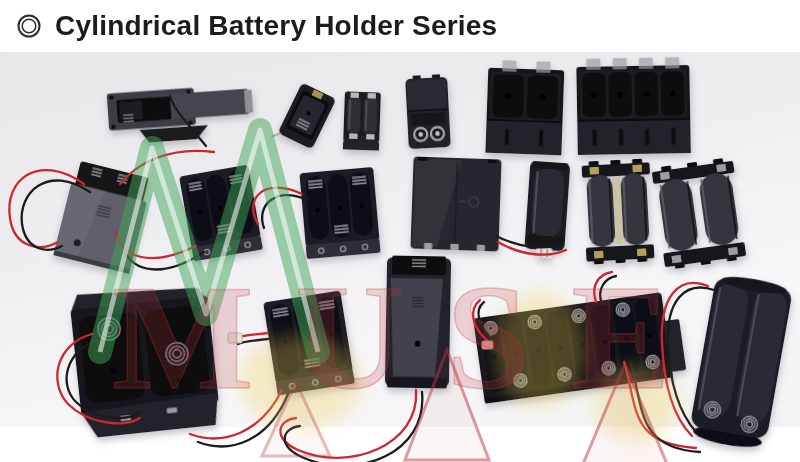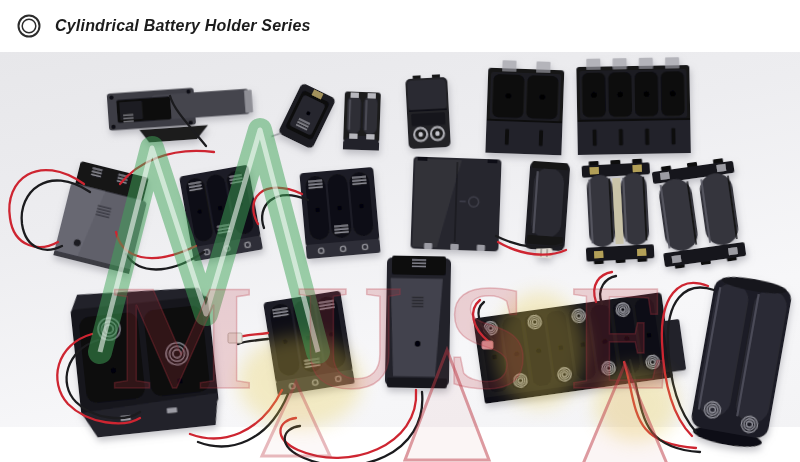--- a/index.html
+++ b/index.html
@@ -1,19 +1,19 @@
 <!DOCTYPE html>
 <html><head>
 <meta charset="utf-8">
 <style>
   html,body{margin:0;padding:0;}
   body{width:800px;height:462px;background:#ffffff;font-family:"Liberation Sans",sans-serif;overflow:hidden;}
   .header{height:52px;display:flex;align-items:center;gap:13px;padding-left:16px;box-sizing:border-box;background:#ffffff;}
   .hicon{width:26px;height:26px;display:inline-flex;align-items:center;justify-content:center;}
-  .title{font-size:16px;font-weight:700;color:#1c1c1c;margin:0;letter-spacing:.2px;font-style:italic;}
+  .title{font-size:28px;font-weight:700;color:#1c1c1c;margin:0;letter-spacing:.2px;}
   .photo{position:relative;width:800px;height:375px;
     background:linear-gradient(168deg,#e7e7ea 0%,#ededf0 35%,#f7f7f9 72%,#f3f3f5 100%);}
   .photo svg{position:absolute;left:0;top:0;}
 </style>
 </head>
 <body>
 
 <div class="page">
   <header class="header">
     <span class="hicon">

